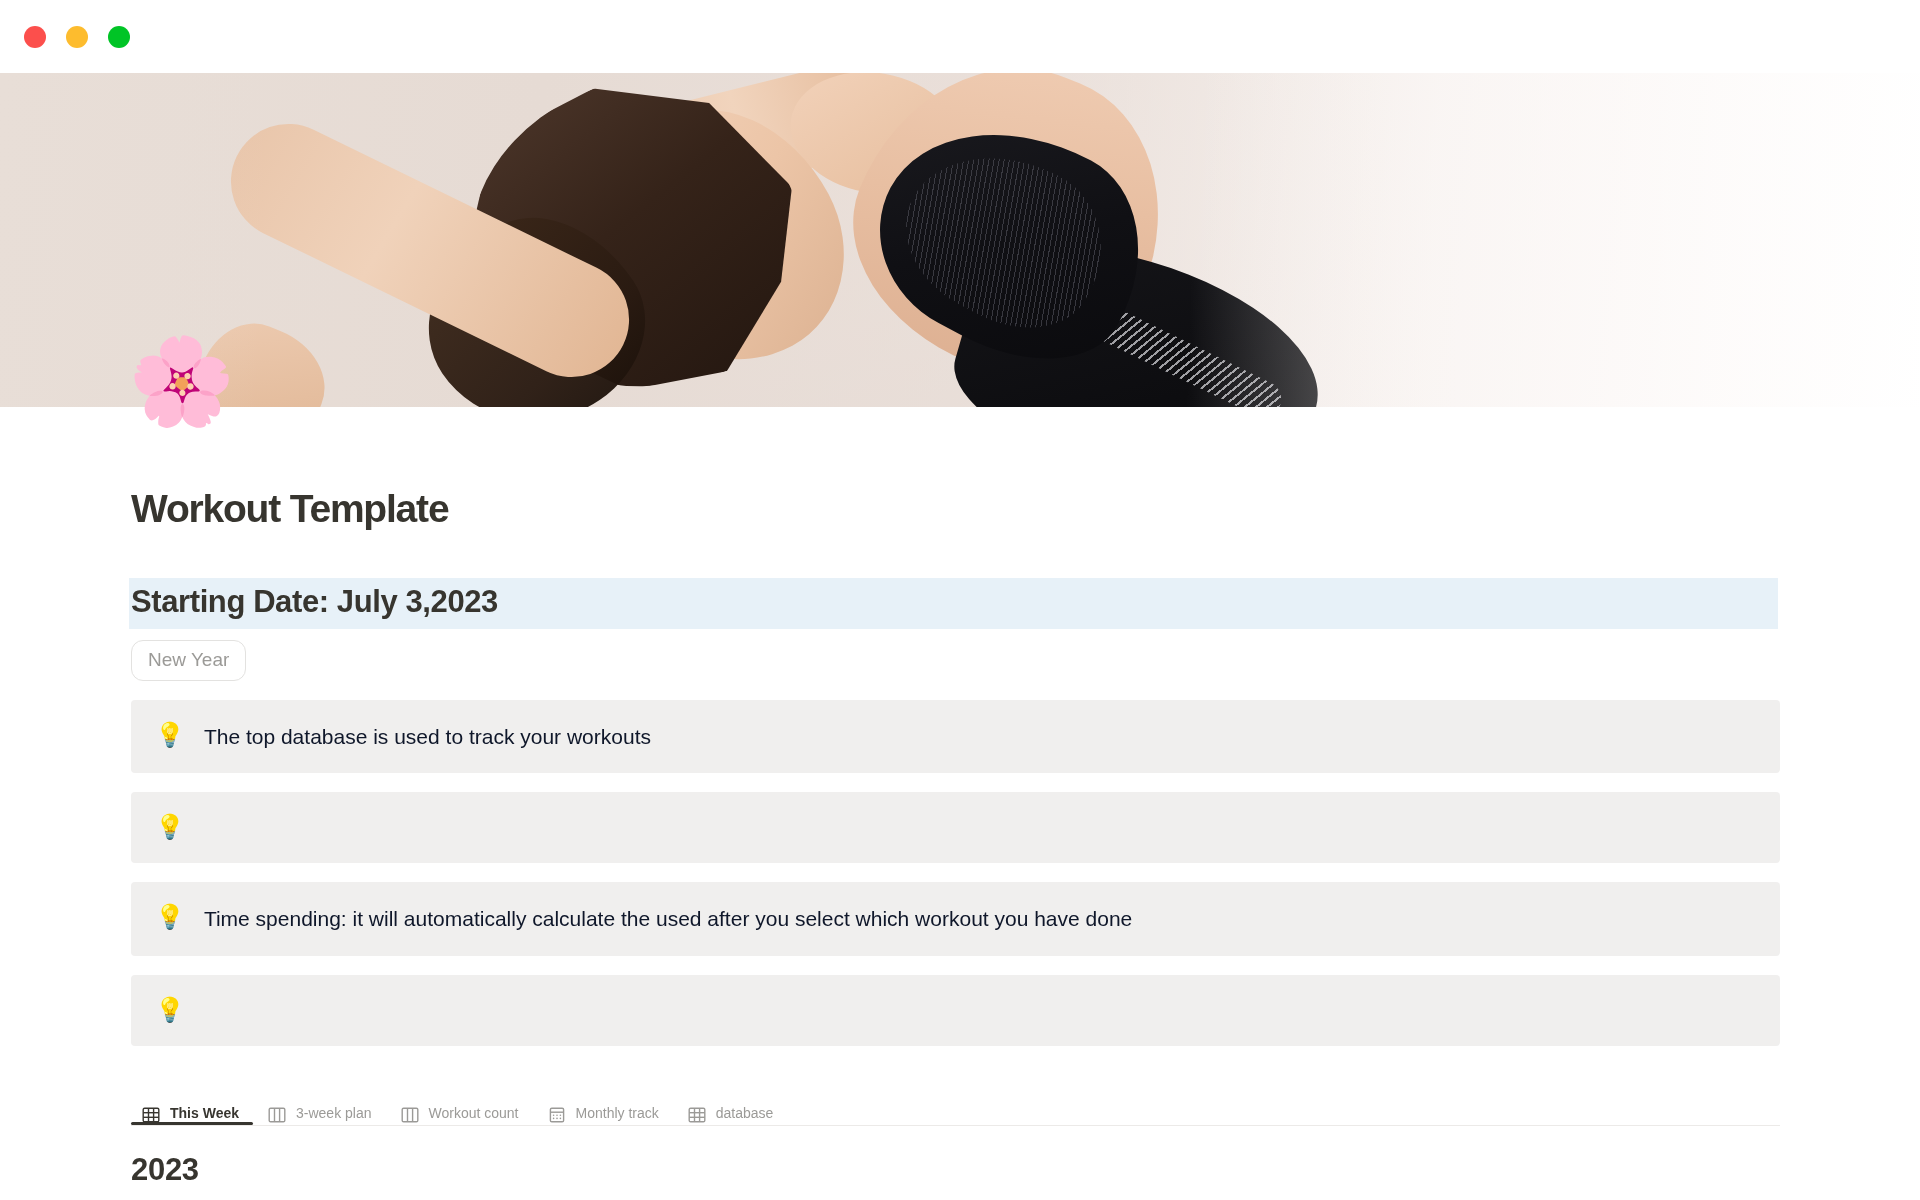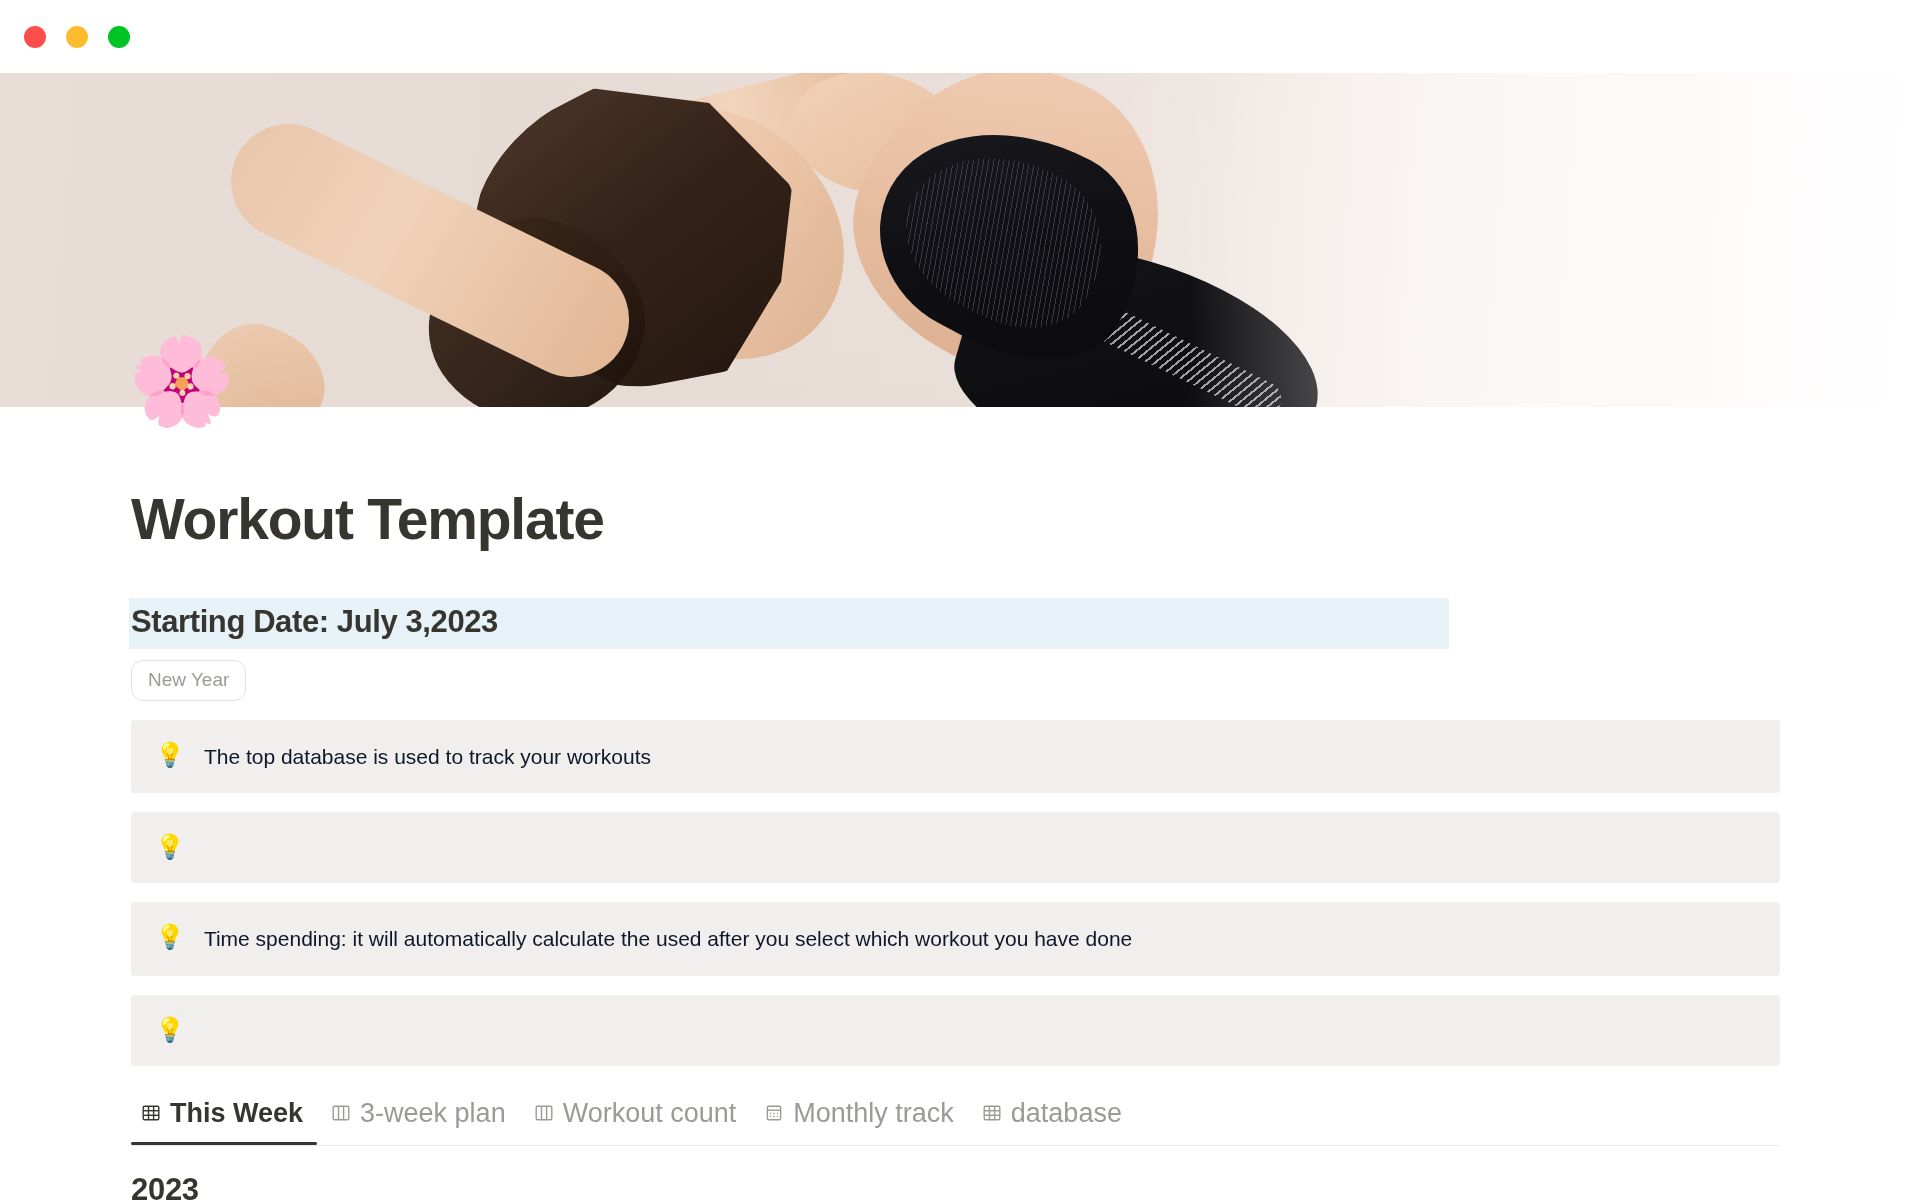--- a/index.html
+++ b/index.html
@@ -194,31 +194,31 @@
   
   .page {
     position: absolute;
     top: 407px; left: 0;
     width: 1920px;
     background: #ffffff;
   }
   .content { padding-left: 131px; }
 
   .page-title {
-    font-size: 57px;
+    font-size: 39px;
     font-weight: 700;
     letter-spacing: -1.2px;
     color: #37352f;
     margin-top: 81px;
     line-height: 1.1;
   }
 
   .heading-highlight {
     margin-top: 47px;
-    width: 1320px;
+    width: 1649px;
     margin-left: -2px;
     background: #e7f1f8;
     padding: 6px 2px 9px 2px;
     font-size: 31px;
     font-weight: 700;
     letter-spacing: -0.4px;
     color: #37352f;
   }
 
   .tag-row { margin-top: 11px; }
@@ -258,24 +258,23 @@
     margin-top: 27px;
   }
   .tabs {
     display: flex;
     align-items: flex-end;
     gap: 0px;
     height: 52px;
   }
   .tab {
     display: flex;
-    align-items: center;
     gap: 9px;
-    padding: 0 14px 16px 14px;
-    font-size: 27px;
+    padding: 0 14px 0 14px;
+    font-size: 14px;
     color: #9b9a97;
     white-space: nowrap;
     position: relative;
     cursor: pointer;
   }
   .tab:first-child { padding-left: 10px; }
   .tab.active { color: #37352f; font-weight: 600; }
   .tab.active::after {
     content: "";
     position: absolute;

